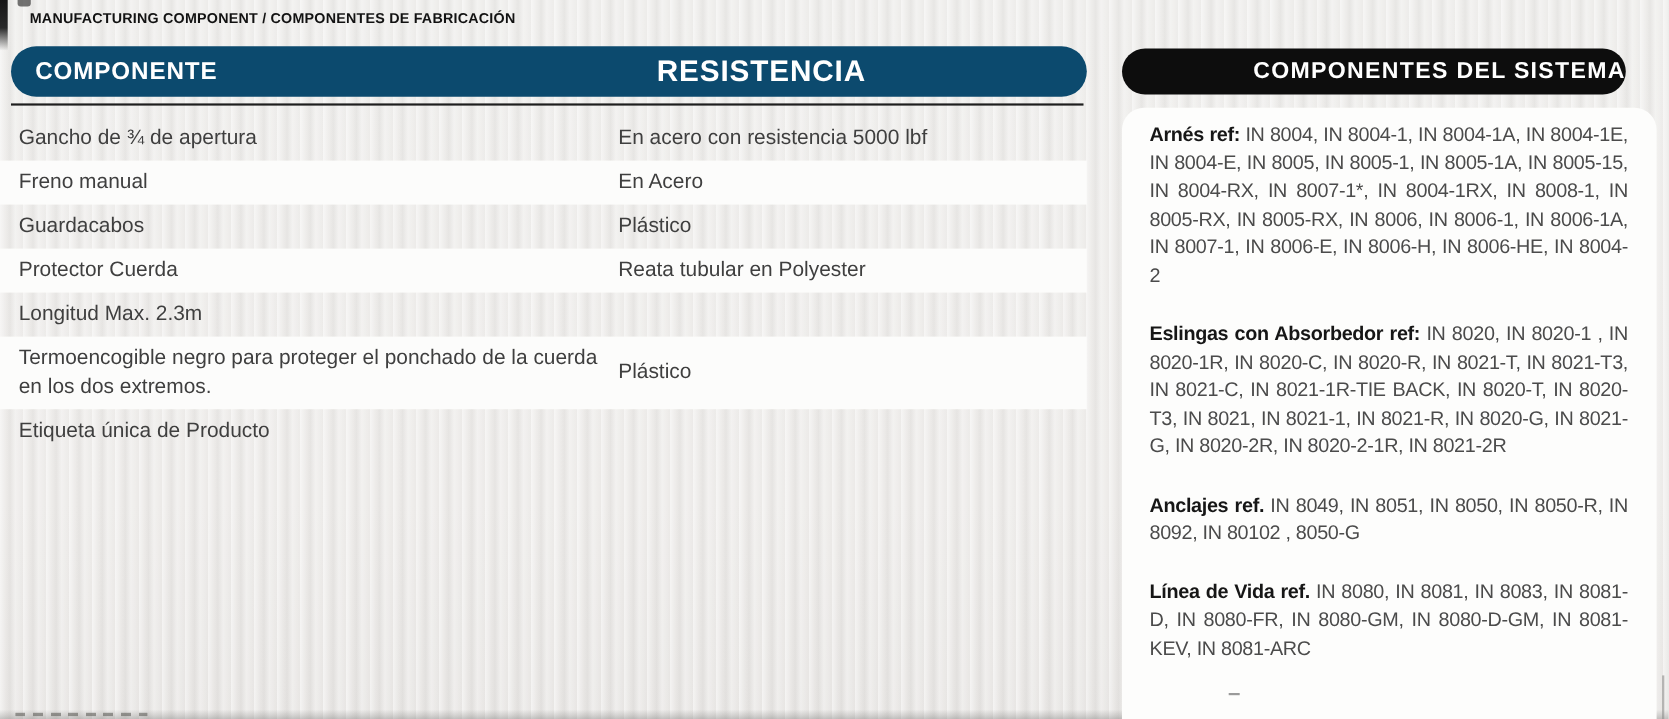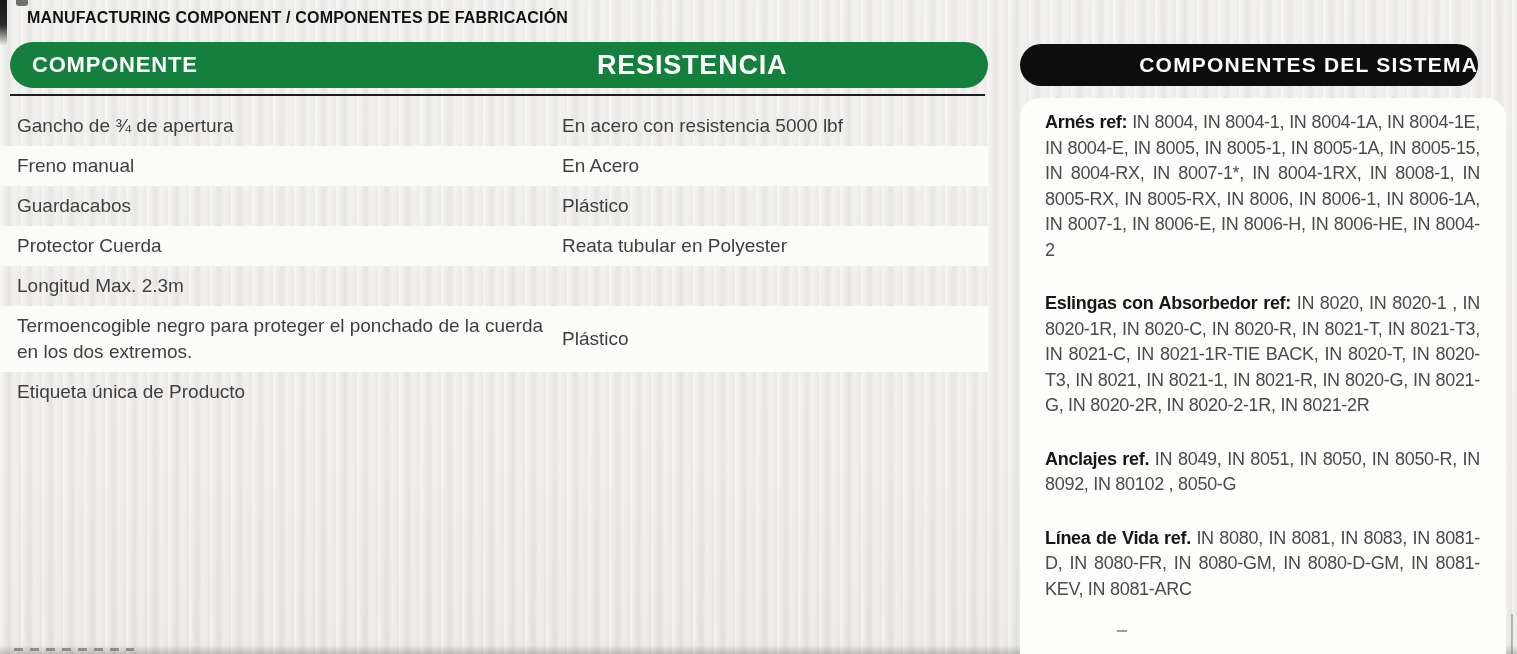--- a/index.html
+++ b/index.html
@@ -20,26 +20,26 @@
   .edge-left-top{position:absolute;left:0;top:0;width:7px;height:46px;
     background:linear-gradient(180deg,#161616 0%,#2a2a2a 55%,rgba(60,60,60,0) 100%);}
   .edge-smudge-top{position:absolute;left:16px;top:0;width:12px;height:6px;background:#3a3a3a;opacity:.7;border-radius:0 0 3px 3px;}
   .edge-bottom{position:absolute;left:0;bottom:0;width:100%;height:9px;
     background:linear-gradient(180deg,rgba(0,0,0,0) 0%,rgba(90,90,88,0.18) 60%,rgba(70,70,68,0.28) 100%);}
   .edge-bottom-dashes{position:absolute;left:14px;bottom:3px;width:120px;height:3px;
     background:repeating-linear-gradient(90deg,#55544f 0 9px,rgba(0,0,0,0) 9px 16px);opacity:.55;}
   .edge-right-bottom{position:absolute;right:4px;bottom:0;width:2px;height:40px;background:#8a8a88;opacity:.6;}
 
   
-  .page-title{position:absolute;left:27px;top:9px;font-size:16px;font-weight:bold;
+  .page-title{position:absolute;left:27px;top:9px;font-size:13px;font-weight:bold;
     color:#121212;letter-spacing:.2px;}
 
   
   .tbl-header{position:absolute;left:10px;top:42px;width:978px;height:46px;
-    background:#15803d;border-radius:23px;color:#ffffff;}
+    background:#0c4a6e;border-radius:23px;color:#ffffff;}
   .tbl-header .h-comp{position:absolute;left:22px;top:0;line-height:46px;
     font-size:22px;font-weight:bold;letter-spacing:.8px;}
   .tbl-header .h-res{position:absolute;left:587px;top:0;line-height:46px;
     font-size:27px;font-weight:bold;letter-spacing:.8px;}
   .tbl-underline{position:absolute;left:10px;top:94px;width:975px;height:2px;background:#1e1e1e;}
 
   .tbl-rows{position:absolute;left:0;top:106px;width:988px;}
   .row{display:grid;grid-template-columns:545px 1fr;align-items:center;
     min-height:40px;padding:0;}
   .row:nth-child(even){background:#fcfcfb;}

